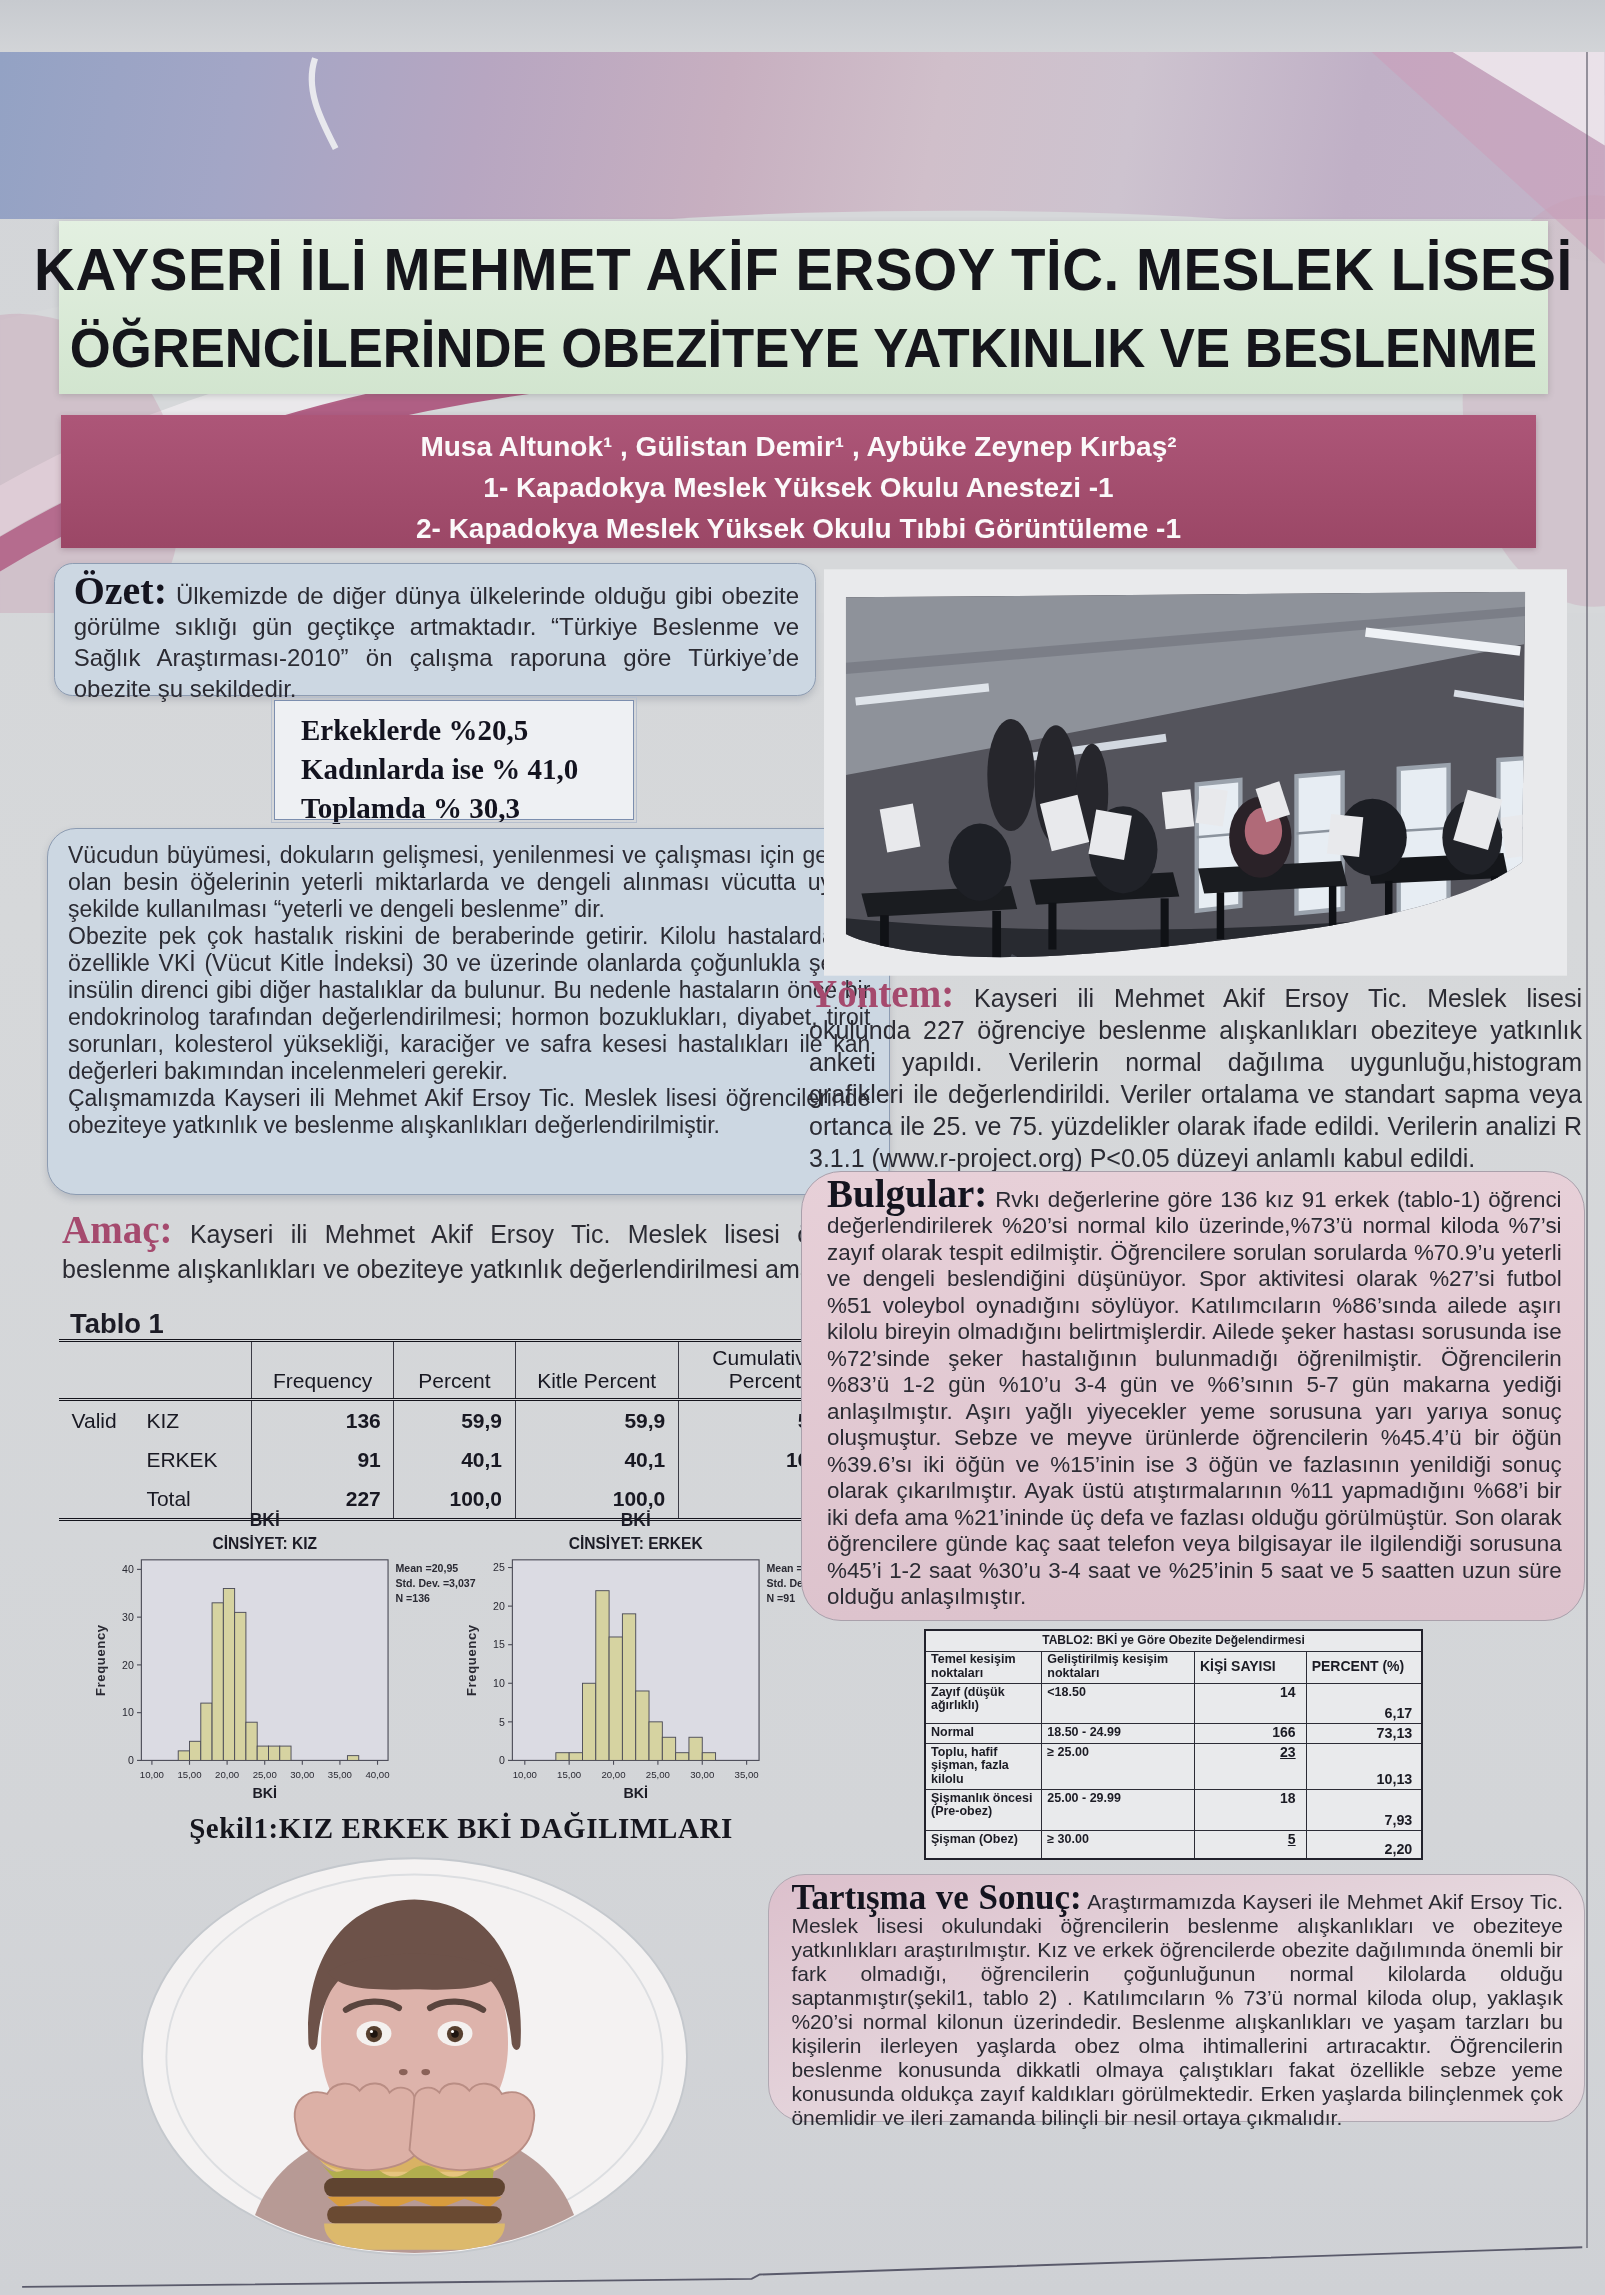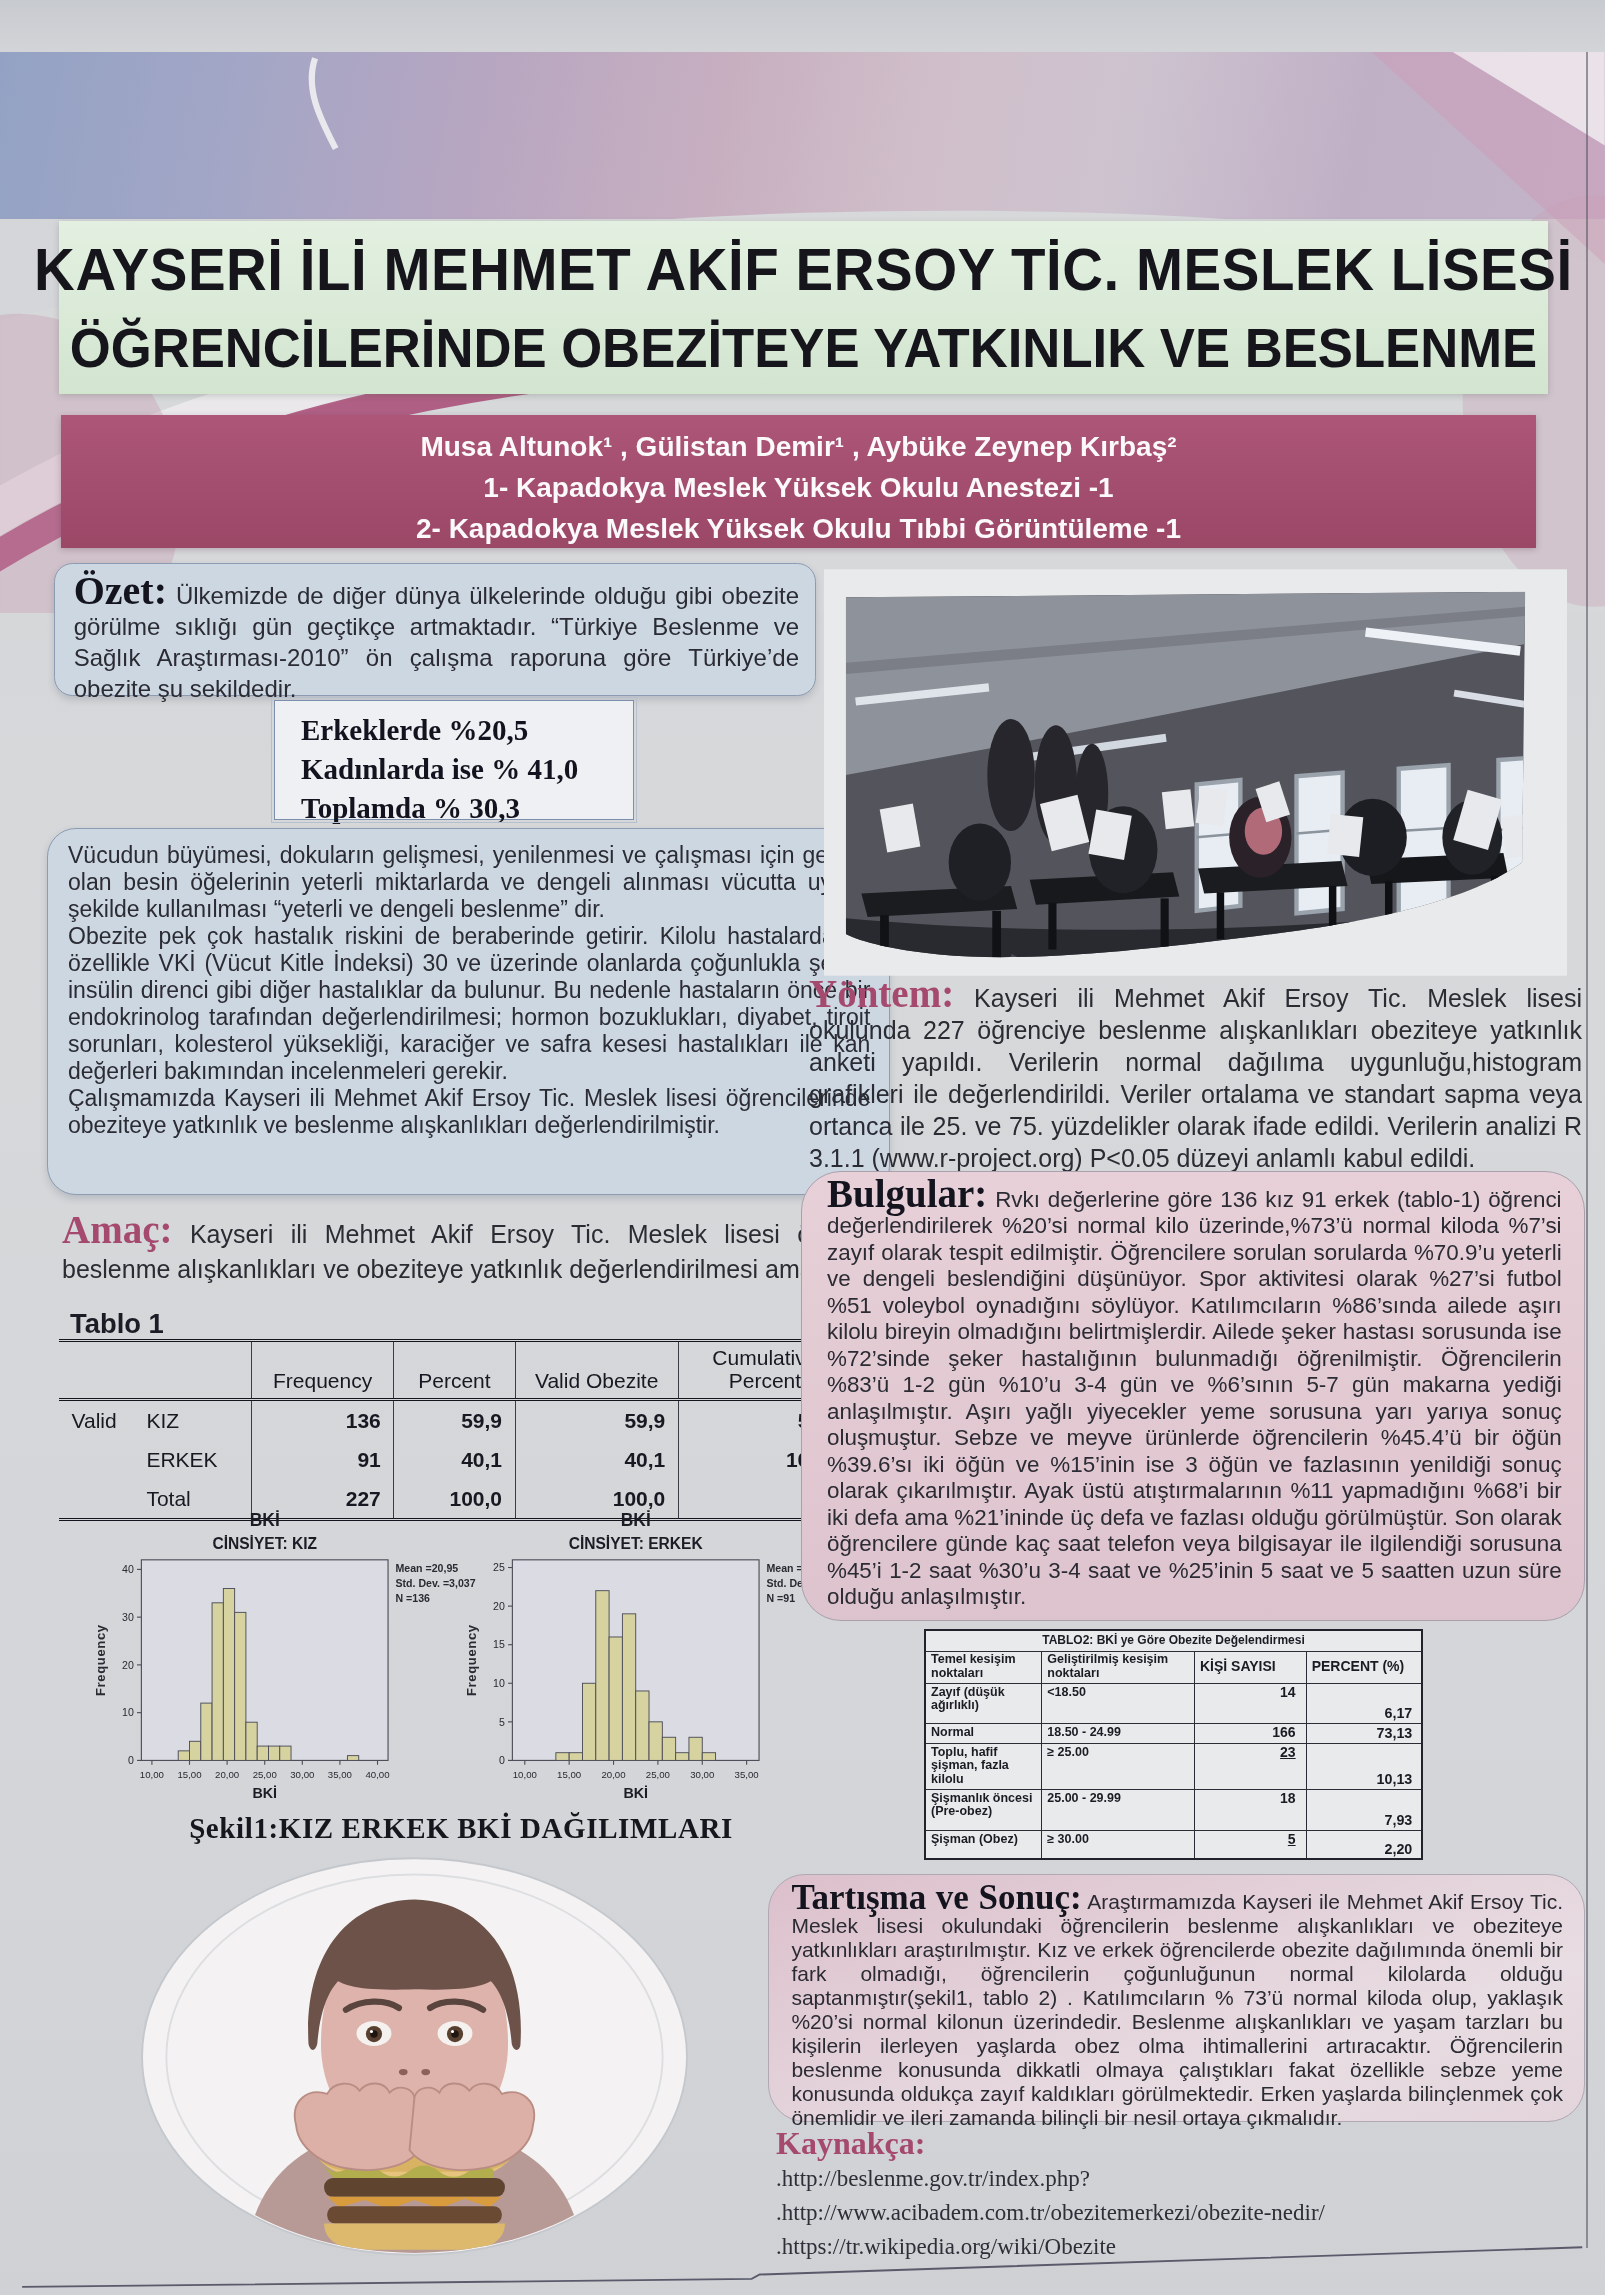--- a/index.html
+++ b/index.html
@@ -217,21 +217,21 @@
         <col style="width: 122px;">
         <col style="width: 165px;">
         <col style="width: 168px;">
       </colgroup>
       <tbody>
         <tr>
           <th></th>
           <th></th>
           <th class="vline">Frequency</th>
           <th class="vline">Percent</th>
-          <th class="vline">Valid Obezite</th>
+          <th class="vline">Kitle Percent</th>
           <th class="vline" style="width: 156px;">Cumulative Percent</th>
         </tr>
         <tr>
           <td>Valid</td>
           <td>KIZ</td>
           <td class="vline num">136</td>
           <td class="vline num">59,9</td>
           <td class="vline num">59,9</td>
           <td class="vline num">59,9</td>
         </tr>
@@ -405,26 +405,20 @@
           <td class="pct">2,20</td>
         </tr>
       </tbody>
     </table>
 
   <div class="abs tartisma-box jus">
     <span class="h-big">Tartışma ve Sonuç:</span>
     <span>Araştırmamızda Kayseri ile Mehmet Akif Ersoy Tic. Meslek lisesi okulundaki öğrencilerin beslenme alışkanlıkları ve obeziteye yatkınlıkları araştırılmıştır. Kız ve erkek öğrencilerde obezite dağılımında önemli bir fark olmadığı, öğrencilerin çoğunluğunun normal kilolarda olduğu saptanmıştır(şekil1, tablo 2) . Katılımcıların % 73’ü normal kiloda olup, yaklaşık %20’si normal kilonun üzerindedir. Beslenme alışkanlıkları ve yaşam tarzları bu kişilerin ilerleyen yaşlarda obez olma ihtimallerini artıracaktır. Öğrencilerin beslenme konusunda dikkatli olmaya çalıştıkları fakat özellikle sebze yeme konusunda oldukça zayıf kaldıkları görülmektedir. Erken yaşlarda bilinçlenmek çok önemlidir ve ileri zamanda bilinçli bir nesil ortaya çıkmalıdır.</span>
   </div>
 
-  <div class="abs kaynakca">
-    <div class="h-rose">Kaynakça:</div>
-    <div class="item">.http://beslenme.gov.tr/index.php?</div>
-    <div class="item">.http://www.acibadem.com.tr/obezitemerkezi/obezite-nedir/</div>
-    <div class="item">.https://tr.wikipedia.org/wiki/Obezite</div>
-  </div>
 
   <svg class="abs" style="left:140px;top:1857px;" width="549" height="399" viewBox="0 0 880 640">
     <ellipse cx="440" cy="320" rx="437" ry="318" fill="#f4f2f2" stroke="#c4c8cd" stroke-width="3"></ellipse>
     <ellipse cx="440" cy="320" rx="398" ry="292" fill="none" stroke="#dcdee1" stroke-width="3"></ellipse>
     <defs>
         <clipPath id="ovalClip">
           <ellipse cx="440" cy="320" rx="434" ry="315"></ellipse>
         </clipPath>
       </defs>
     <g clip-path="url(#ovalClip)">

